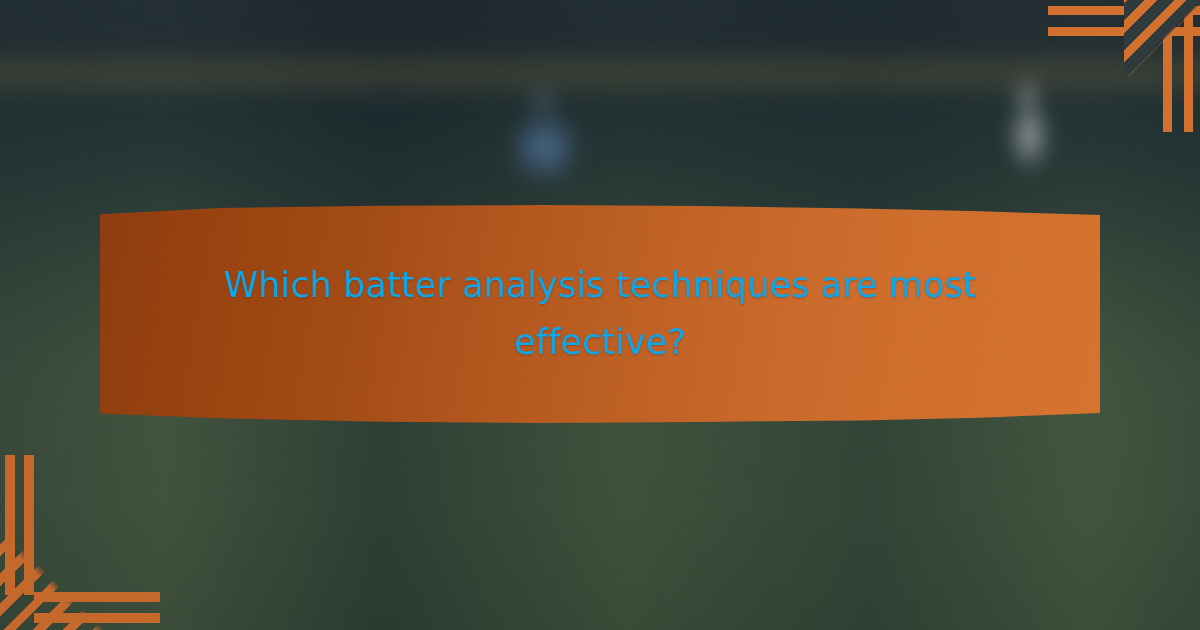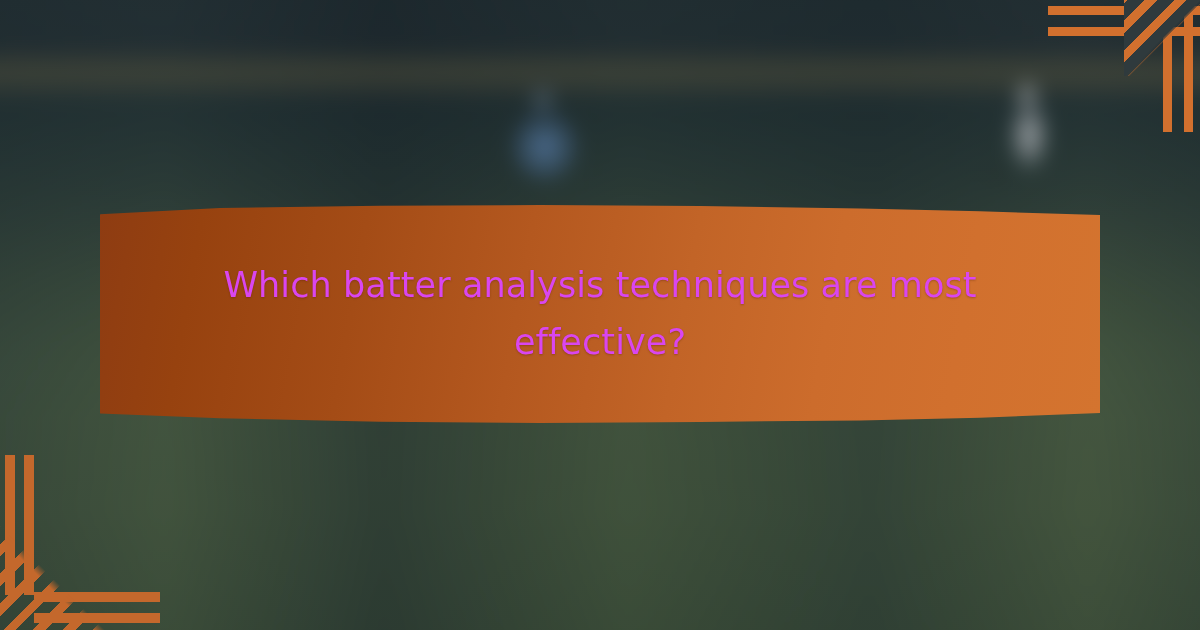--- a/index.html
+++ b/index.html
@@ -174,21 +174,21 @@
   }
 
   .banner-text {
     position:absolute;
     inset:0;
     display:flex;
     align-items:center;
     justify-content:center;
     padding:0 90px;
     text-align:center;
-    color:#d946ef;
+    color:#0ea5e9;
     font-family:"DejaVu Sans", sans-serif;
     font-size:35px;
     font-weight:400;
     line-height:1.62;
     letter-spacing:0.1px;
     text-shadow:0 1px 2px rgba(70,25,5,0.30);
     white-space:pre-line;
   }
 </style>
 </head>

